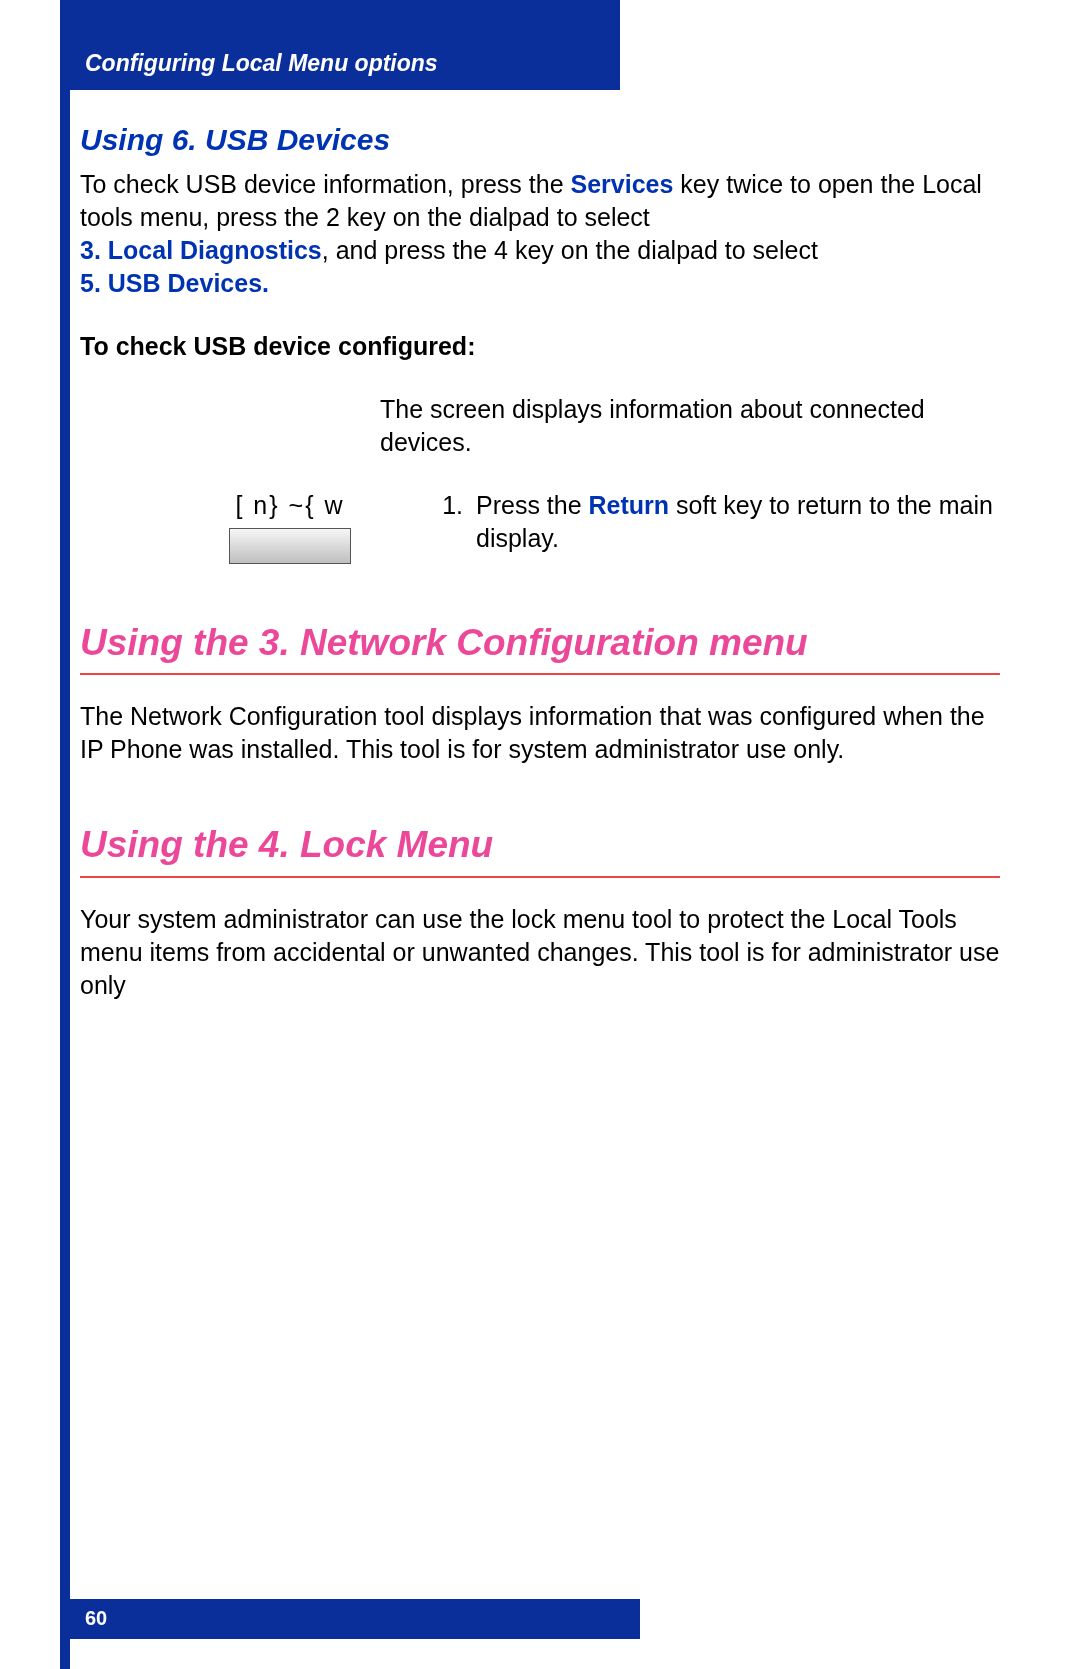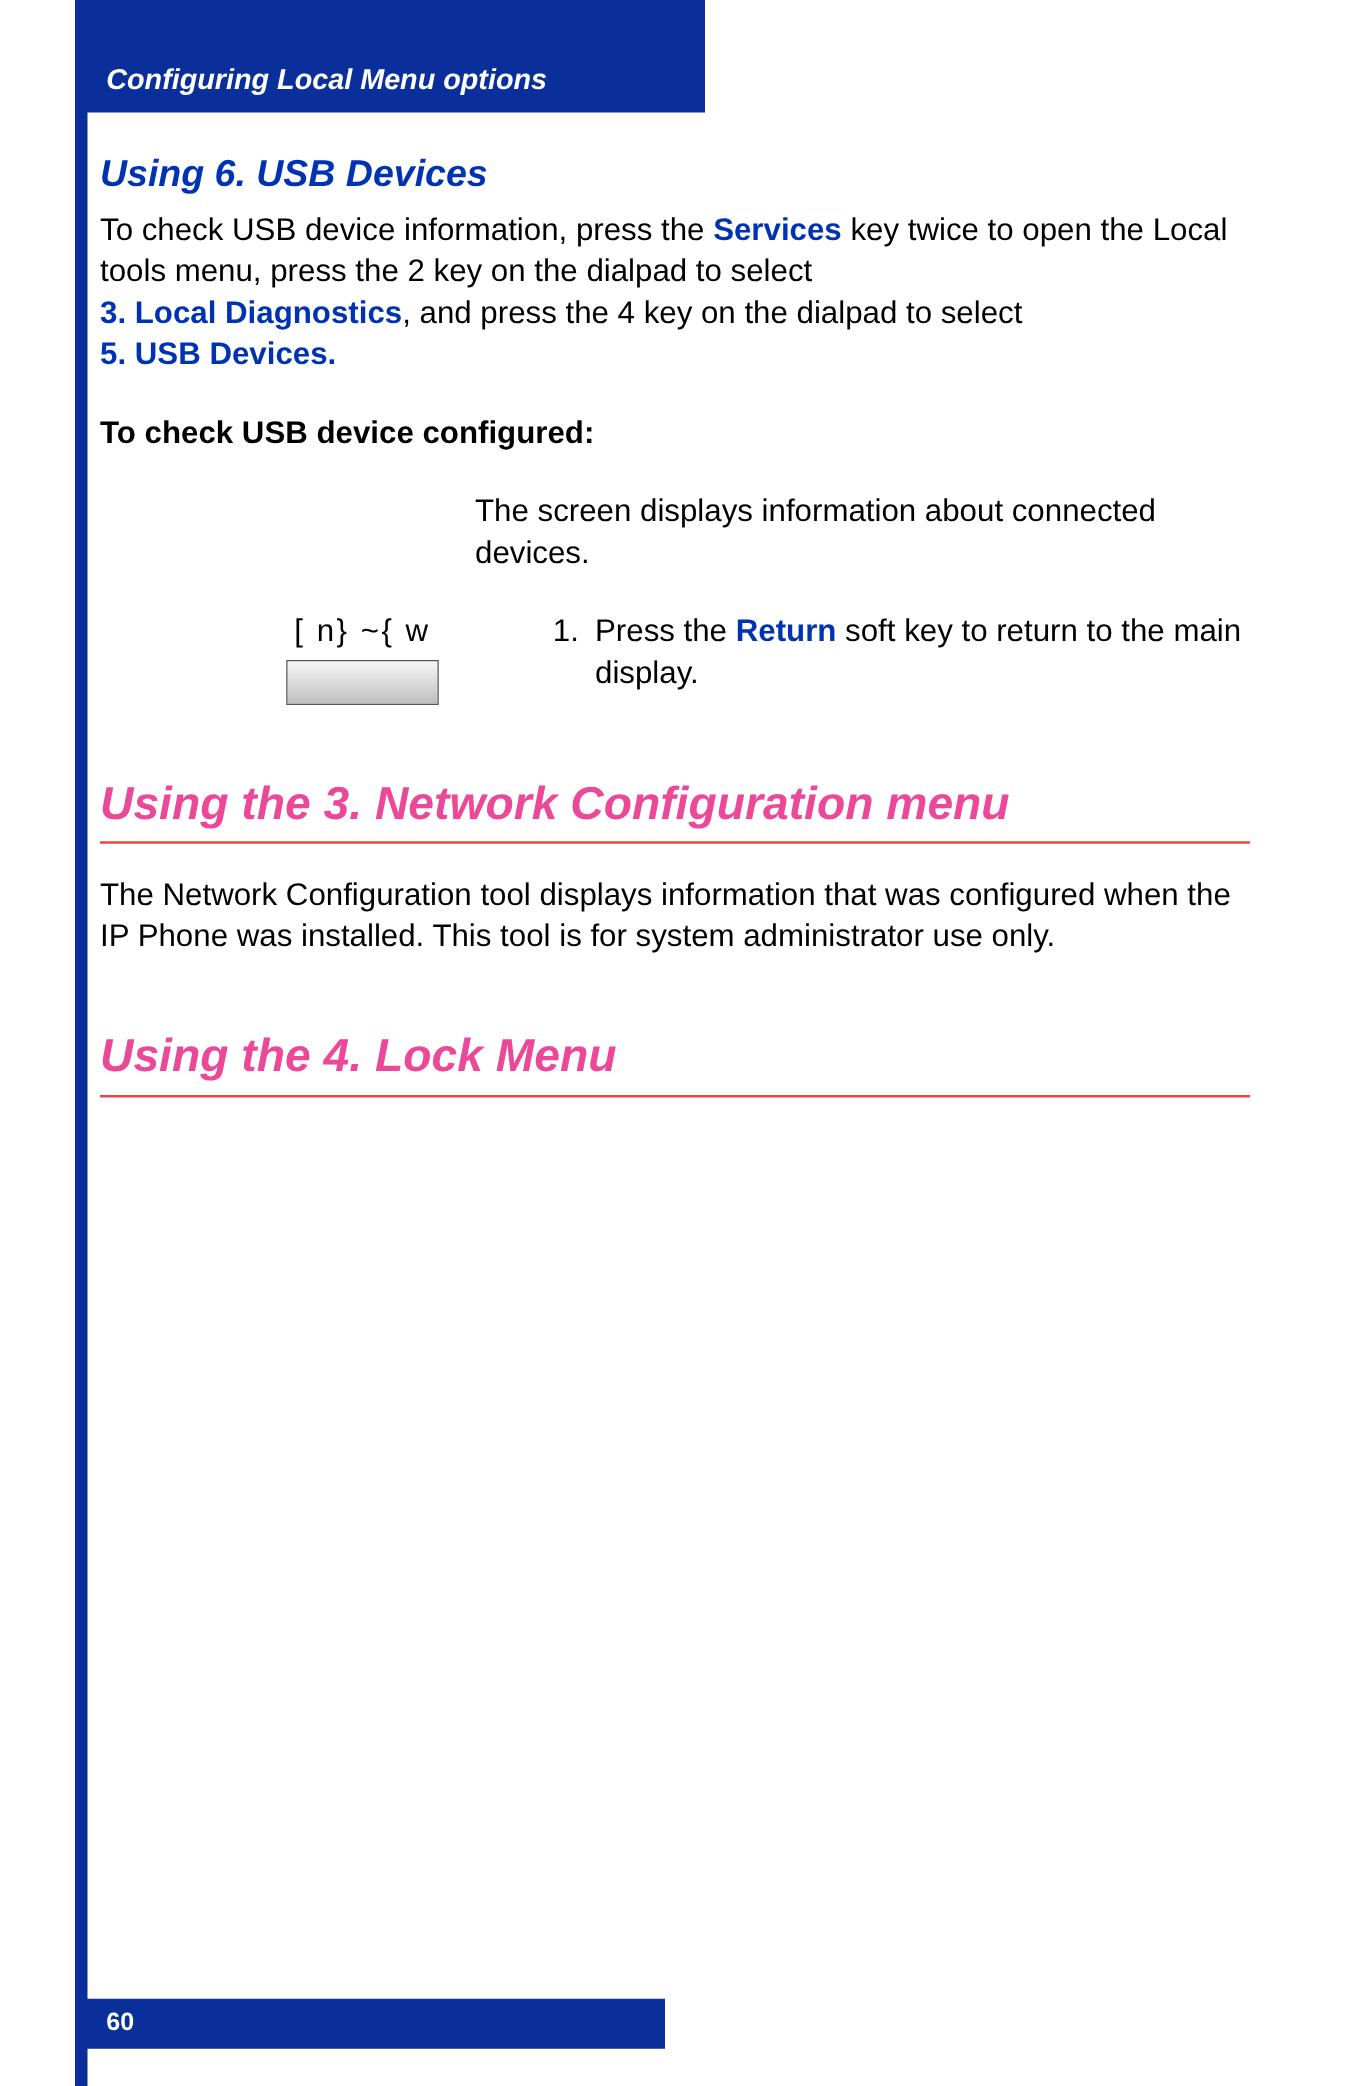--- a/index.html
+++ b/index.html
@@ -19,21 +19,21 @@
     left: 60px;
     top: 0;
     width: 10px;
     height: 1669px;
     background: #0a2f9b;
   }
   .header-band {
     position: absolute;
     left: 60px;
     top: 0;
-    width: 504px;
+    width: 560px;
     height: 90px;
     background: #0a2f9b;
   }
   .header-text {
     position: absolute;
     left: 25px;
     bottom: 13px;
     color: #ffffff;
     font-weight: bold;
     font-style: italic;
@@ -99,21 +99,21 @@
     margin: 0;
     padding-left: 30px;
   }
   ol.step li {
     padding-left: 6px;
   }
   .footer-band {
     position: absolute;
     left: 60px;
     bottom: 30px;
-    width: 472px;
+    width: 580px;
     height: 40px;
     background: #0a2f9b;
   }
   .footer-text {
     position: absolute;
     left: 25px;
     top: 8px;
     color: #ffffff;
     font-weight: bold;
     font-size: 20px;
@@ -161,20 +161,21 @@
             <span>Press the </span><span class="blue-bold">Return</span><span> soft key to return to the main display.</span>
           </li>
         </ol>
       </div>
     </div>
 
     <div class="h1">Using the 3. Network Configuration menu</div>
     <p class="para" style="margin-top:25px;">The Network Configuration tool displays information that was configured when the IP Phone was installed. This tool is for system administrator use only.</p>
 
     <div class="h1">Using the 4. Lock Menu</div>
+    <p class="para" style="margin-top:25px;">Your system administrator can use the lock menu tool to protect the Local Tools menu items from accidental or unwanted changes. This tool is for administrator use only</p>
 
   </div>
 
   <div class="footer-band">
     <div class="footer-text">60</div>
   </div>
 
 </div>
 
 </body></html>

